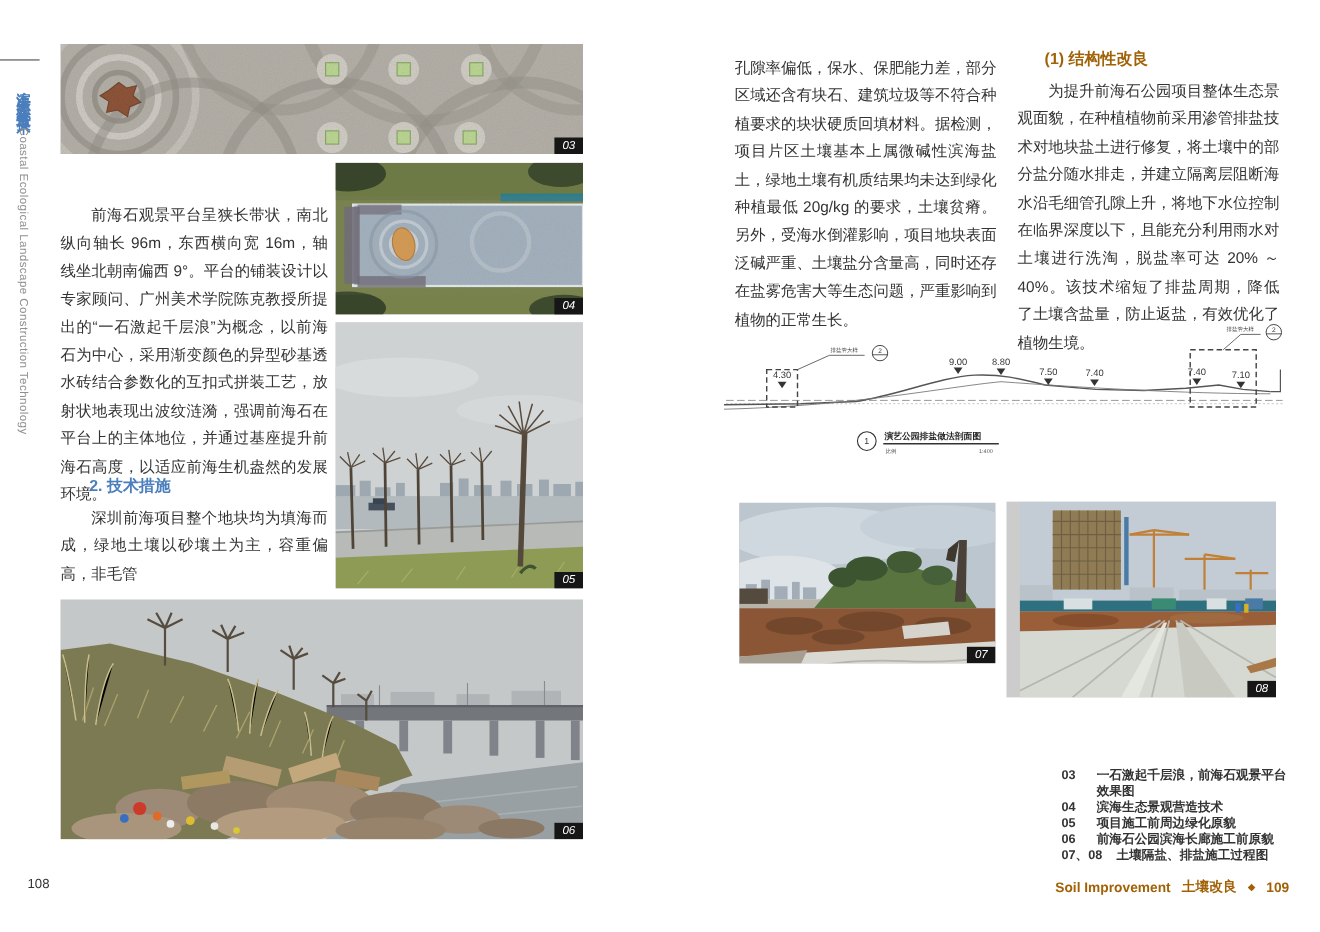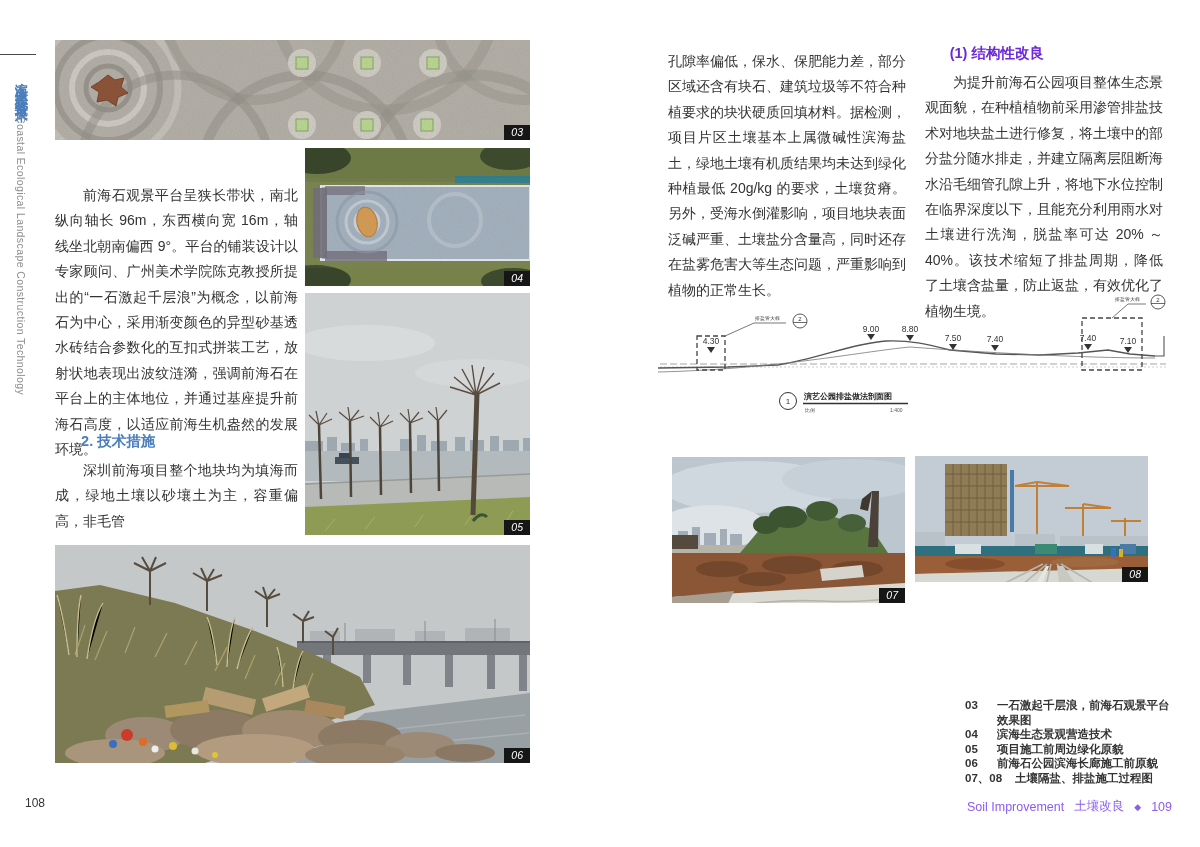--- a/index.html
+++ b/index.html
@@ -9,35 +9,35 @@
   
   .cropmark{position:absolute;left:0;top:54px;width:36px;height:1px;background:#4a4a4a;}
   .sidebar{position:absolute;left:12px;top:72px;height:560px;
            writing-mode:vertical-rl;text-orientation:mixed;}
   .sidebar .zh{color:#4a7ebc;font-size:13px;font-weight:bold;letter-spacing:3px;}
   .sidebar .en{color:#8f8f8f;font-size:10.5px;letter-spacing:0.4px;margin-top:10px;}
   
   .body-text{font-size:14px;line-height:25.4px;text-align:justify;color:#333;}
   .indent{text-indent:2em;}
   .blue-head{color:#4a7ebc;font-weight:bold;font-size:14.5px;text-indent:1.8em;}
-  .bold-head{font-weight:bold;font-size:14.5px;color:#6d28d9;text-indent:1.7em;}
+  .bold-head{font-weight:bold;font-size:14.5px;color:#a16207;text-indent:1.7em;}
   
   .photo{position:absolute;overflow:hidden;background:#ccc;}
   .photo svg{display:block;}
   .fig-badge{position:absolute;right:0;bottom:0;background:#161616;color:#fff;
              font-style:italic;font-size:10.5px;line-height:1;padding:2px 7px 3px;}
   
   .cap-list{position:absolute;left:965px;top:698px;width:210px;}
   .cap-row{font-size:11.5px;font-weight:bold;color:#333;line-height:14.6px;display:flex;}
   .cap-num{flex:0 0 32px;}
   .cap-text{flex:1;}
   
   .footer-left{position:absolute;left:25px;top:796px;font-size:12px;color:#333;}
-  .footer-right{position:absolute;right:28px;top:798px;font-size:12.5px;color:#8b5cf6;
-                display:flex;align-items:center;gap:10px;}
+  .footer-right{position:absolute;right:28px;top:798px;font-size:12.5px;color:#a16207;
+                display:flex;align-items:center;gap:10px;font-weight:bold;}
   .footer-right .dm{font-size:9px;}
   .diagram-wrap{position:absolute;left:658px;top:288px;width:515px;height:132px;}
 </style>
 </head>
 <body>
 
 <div class="spread">
 
   <div class="cropmark"></div>
   <div class="sidebar">
@@ -352,21 +352,21 @@
       <polygon points="0,140 62,134 42,177 0,177" fill="#a79d90"></polygon>
       <g stroke="#b5b5ad" stroke-width="1.6" fill="none">
         <path d="M60,150 q40,-8 90,-6 q40,2 83,-4"></path>
         <path d="M50,162 q50,-8 110,-5 q40,2 73,-3"></path>
         <path d="M70,172 q60,-9 120,-5"></path>
       </g>
     </svg>
     <span class="fig-badge">07</span>
   </div>
 
-  <div class="photo" style="left:915px;top:456px;width:233px;height:126px;">
+  <div class="photo" style="left:915px;top:456px;width:233px;height:178px;padding-left:12px;">
     <svg width="233" height="178" viewBox="0 0 233 178">
       <rect width="233" height="178" fill="#c3ccd4"></rect>
       <g>
         <rect x="30" y="8" width="62" height="72" fill="#8f7c55"></rect>
         <g stroke="#6e5f42" stroke-width="1">
           <line x1="38" y1="8" x2="38" y2="80"></line>
             <line x1="46" y1="8" x2="46" y2="80"></line>
             <line x1="54" y1="8" x2="54" y2="80"></line>
           <line x1="62" y1="8" x2="62" y2="80"></line>
             <line x1="70" y1="8" x2="70" y2="80"></line>

